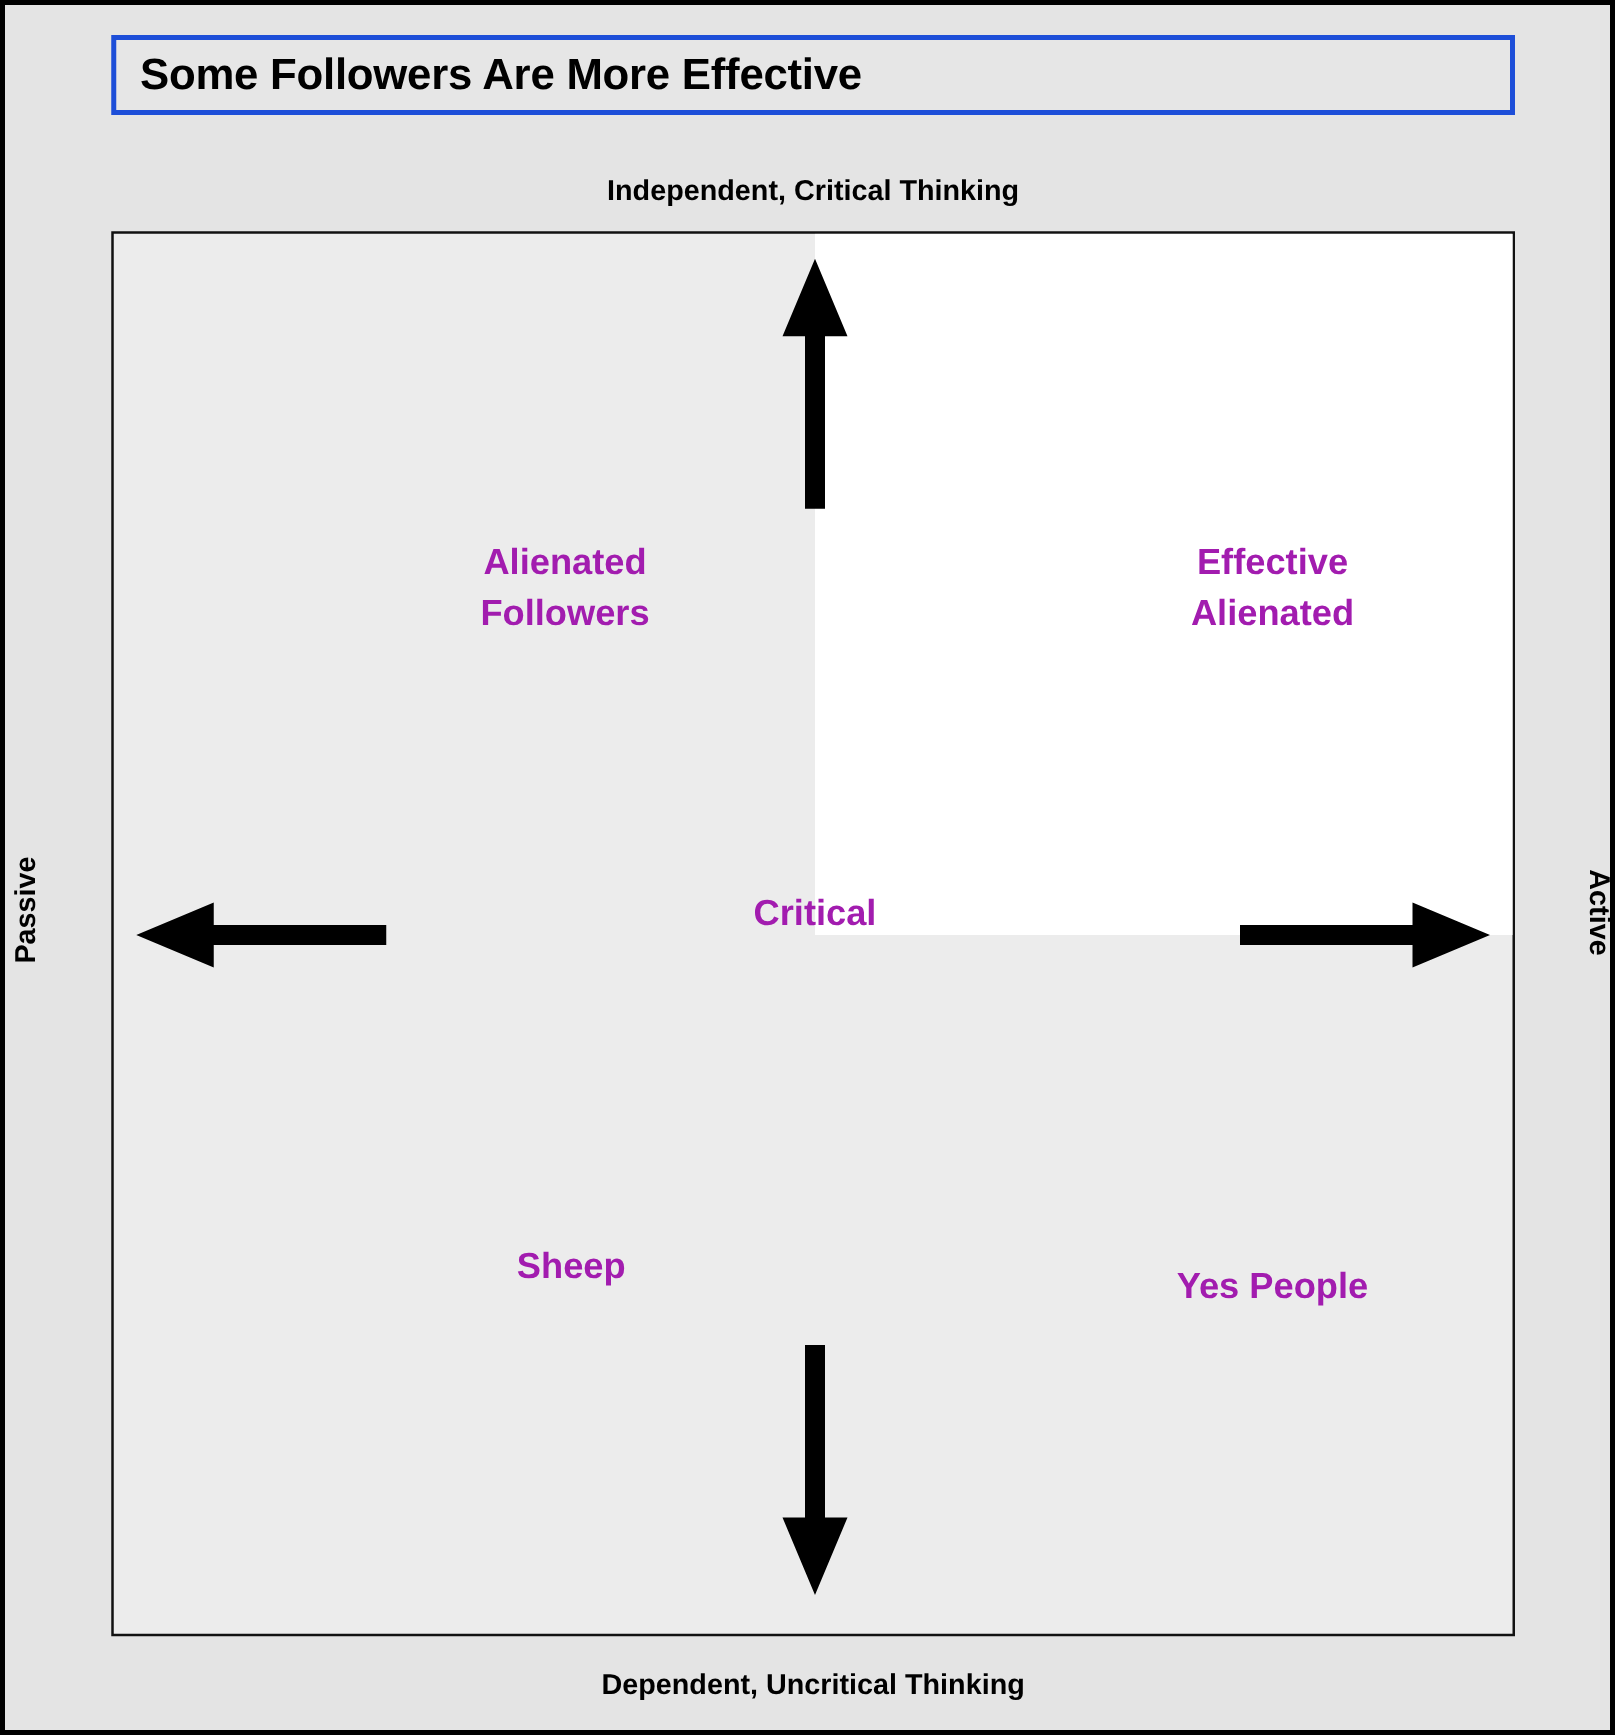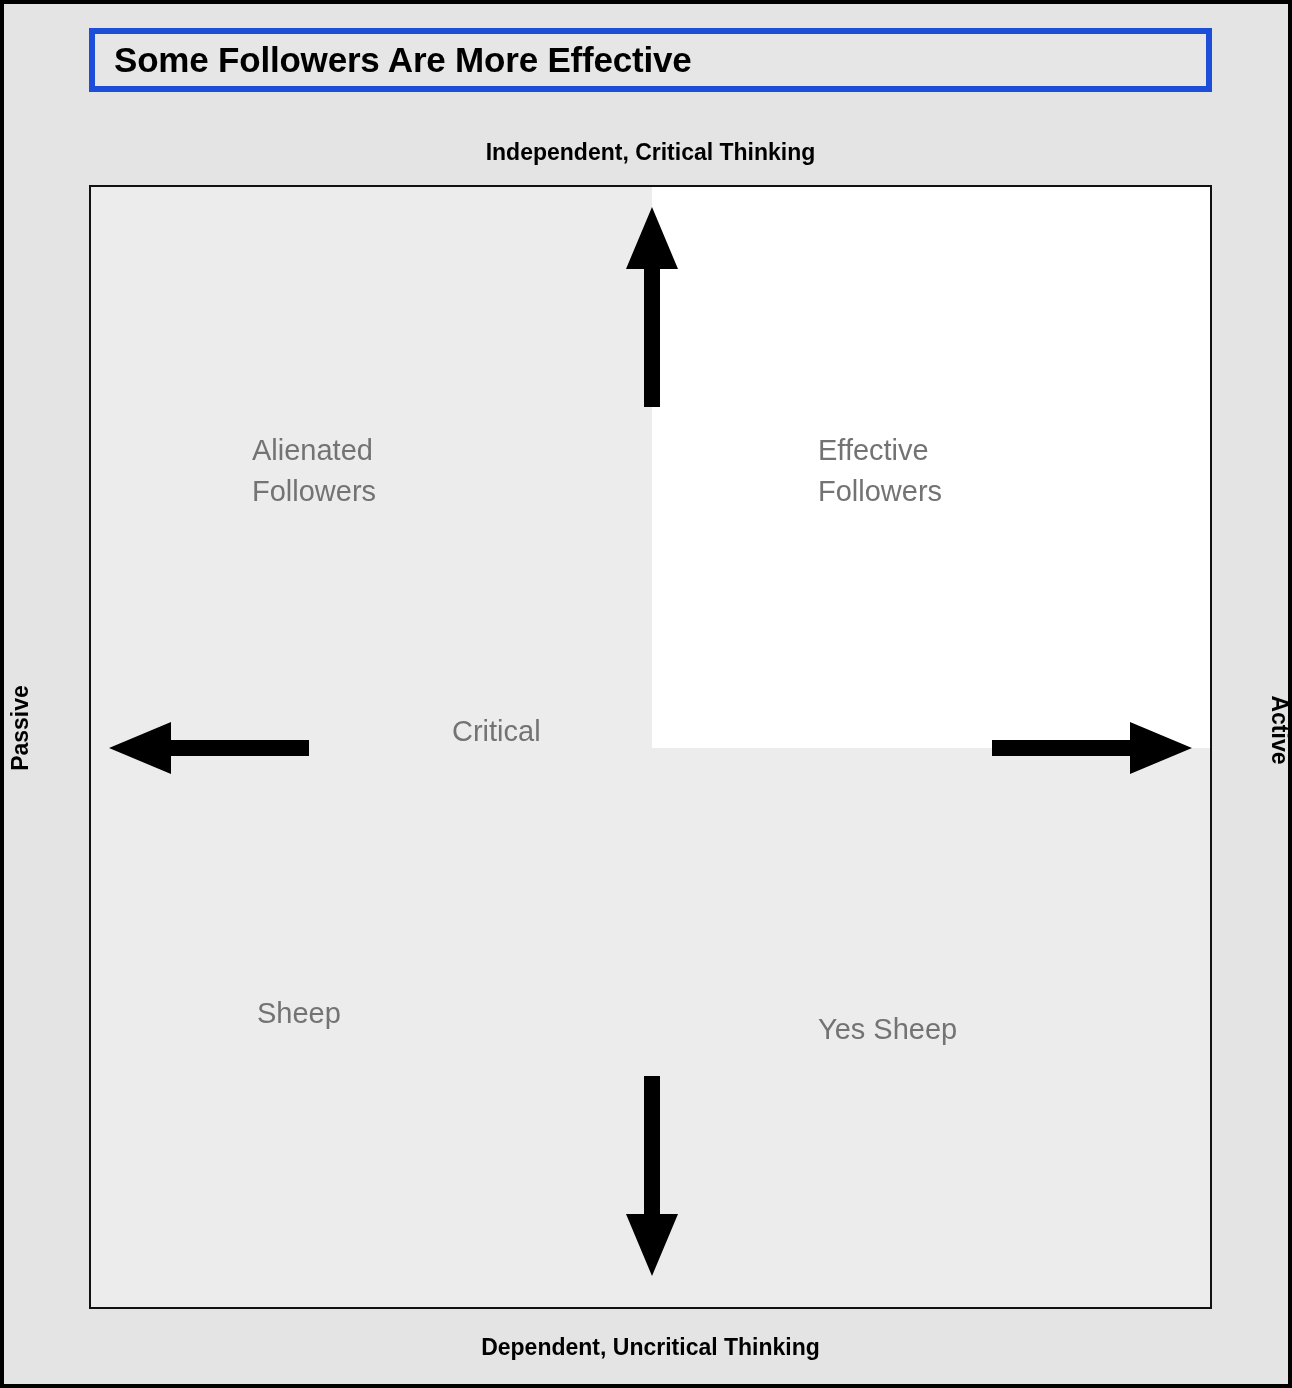--- a/index.html
+++ b/index.html
@@ -19,21 +19,21 @@
   }
 
   
   #title-box {
     position: absolute;
     left: 85px;
     top: 24px;
     width: 1123px;
     height: 64px;
     background: #e6e6e6;
-    border: 6px solid #1d4ed8;
+    border: 4px solid #1d4ed8;
     box-sizing: border-box;
   }
   #title-text {
     position: absolute;
     left: 19px;
     top: 50%;
     transform: translateY(-50%);
     font-size: 35px;
     font-weight: bold;
     color: #000000;
@@ -97,23 +97,23 @@
     top: 0px;
     width: 562px;
     height: 561px;
     background: #ffffff;
   }
 
   
   .quad-label {
     position: absolute;
     font-size: 29px;
-    font-weight: normal;
-    color: #737373;
-    text-align: left;
+    font-weight: bold;
+    color: #a21caf;
+    text-align: center;
     line-height: 1.42;
     white-space: pre-line;
   }
   #label-alienated {
     left: 161px;
     top: 243px;
     width: 400px;
   }
   #label-effective {
     left: 727px;
@@ -160,23 +160,23 @@
   <div class="axis-caption" id="caption-left">Passive</div>
   <div class="axis-caption" id="caption-right">Active</div>
 
   <div id="plot">
 
     <div id="quadrant-effective-bg"></div>
 
     <div class="quad-label" id="label-alienated">Alienated
 Followers</div>
     <div class="quad-label" id="label-effective">Effective
-Followers</div>
+Alienated</div>
     <div class="quad-label" id="label-sheep">Sheep</div>
-    <div class="quad-label" id="label-yes-people">Yes Sheep</div>
+    <div class="quad-label" id="label-yes-people">Yes People</div>
     <div class="quad-label" id="label-survivors">Critical</div>
 
     <svg class="arrow-svg" id="arrow-up" width="64" height="200" viewBox="0 0 64 200">
       <polygon points="32,0 58,62 40,62 40,200 24,200 24,62 6,62" fill="#000000"></polygon>
     </svg>
 
     <svg class="arrow-svg" id="arrow-down" width="64" height="200" viewBox="0 0 64 200">
       <polygon points="32,200 58,138 40,138 40,0 24,0 24,138 6,138" fill="#000000"></polygon>
     </svg>
 

